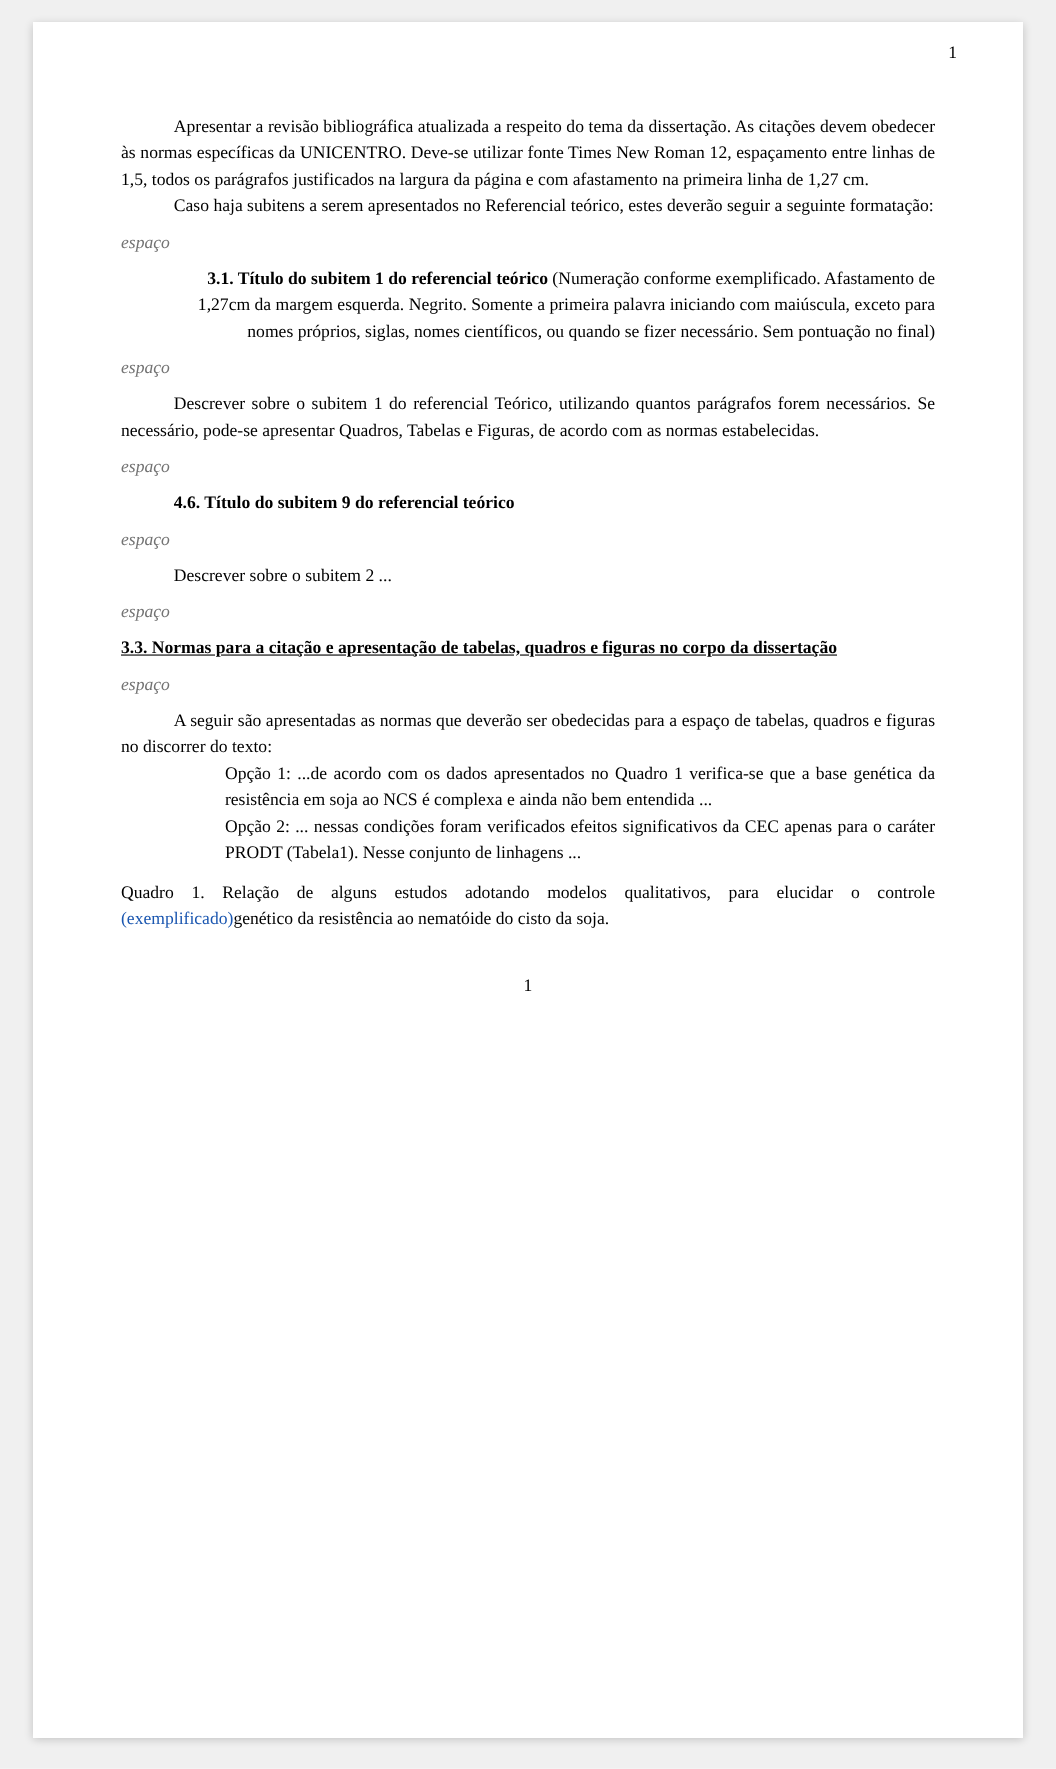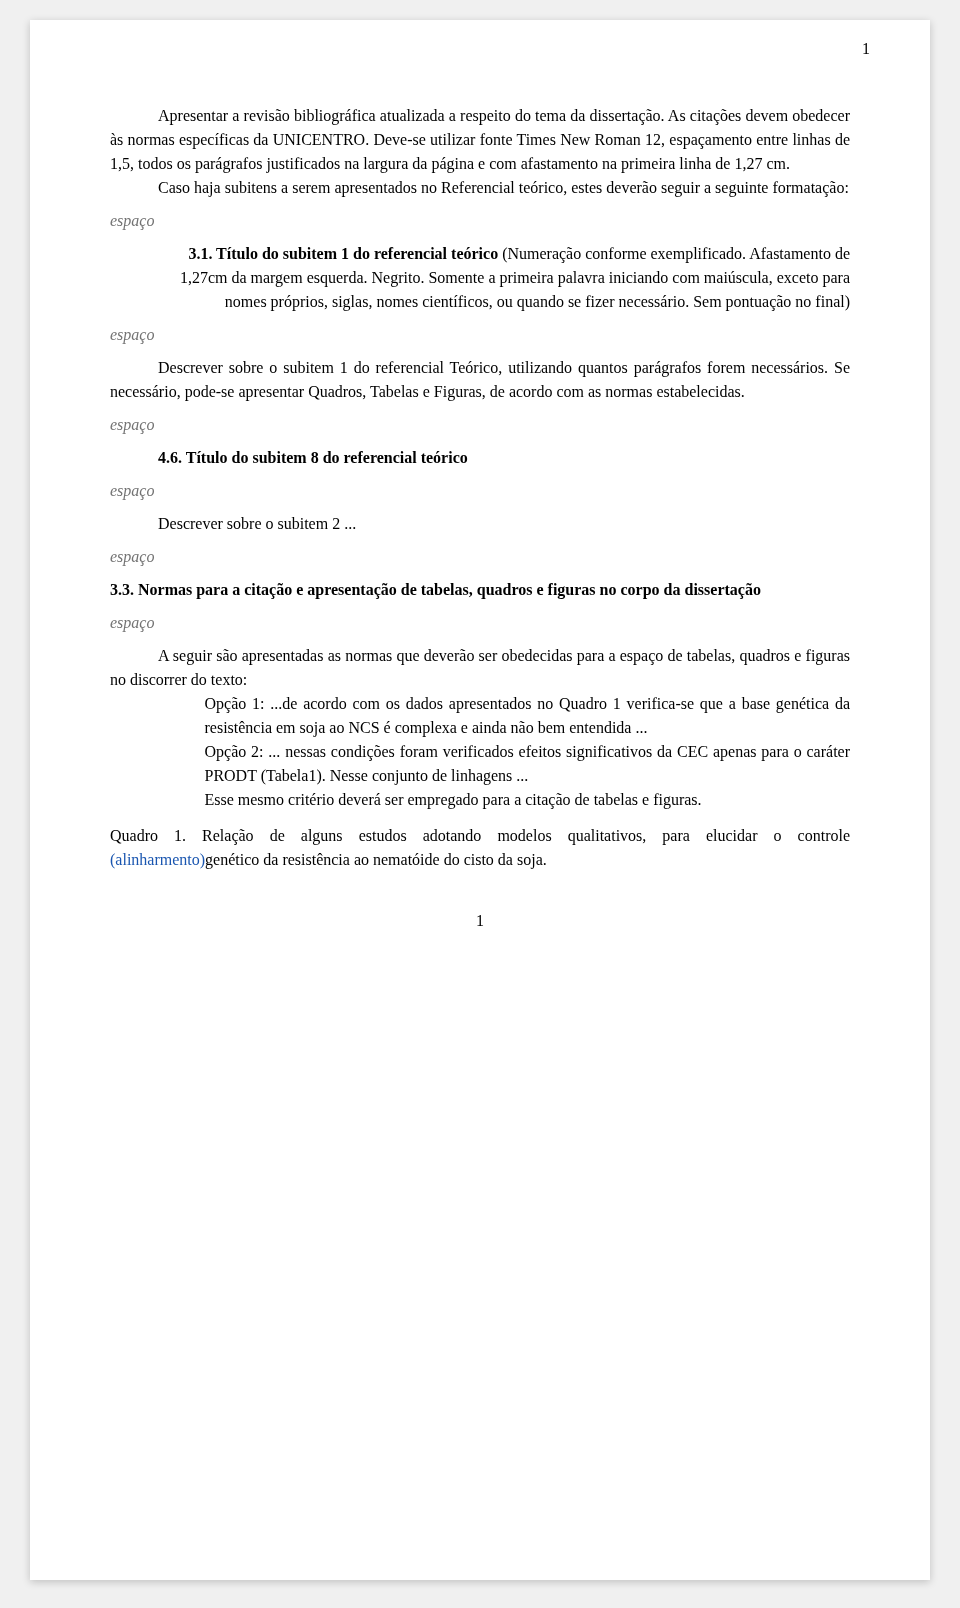--- a/index.html
+++ b/index.html
@@ -82,20 +82,21 @@
       font-weight: bold;
       margin-left: 1.27cm;
       line-height: 1.5;
     }
 
     .subitem-title-3 {
       font-size: 12pt;
       font-weight: bold;
       line-height: 1.5;
       margin-bottom: 0;
+      text-decoration: underline;
     }
 
     .indented-block {
       margin-left: 1.27cm;
       font-size: 12pt;
       line-height: 1.5;
       text-align: justify;
     }
 
     .indented-para {
@@ -145,21 +146,21 @@
 
   <span class="espaço">espaço</span>
 
   <p class="paragraph">
     <span>Descrever sobre o subitem 1 do referencial Teórico, utilizando quantos parágrafos forem necessários. Se necessário, pode-se apresentar Quadros, Tabelas e Figuras, de acordo com as normas estabelecidas.</span>
   </p>
 
   <span class="espaço">espaço</span>
 
   <div class="subitem-title-2">
-    <span>4.6. </span><span>Título do subitem 8 do referencial teórico</span>
+    <span>4.6. </span><span>Título do subitem 9 do referencial teórico</span>
   </div>
 
   <span class="espaço">espaço</span>
 
   <p class="indented-block">
     <span>Descrever sobre o subitem 2 ...</span>
   </p>
 
   <span class="espaço">espaço</span>
 
@@ -174,23 +175,20 @@
   </p>
 
   <p class="indented-para">
     <span>Opção 1: </span><span>...de acordo com os dados apresentados no Quadro 1 verifica-se que a base genética da resistência em soja ao NCS é complexa e ainda não bem entendida ...</span>
   </p>
 
   <p class="indented-para" style="margin-top: 0;">
     <span>Opção 2: </span><span>... nessas condições foram verificados efeitos significativos da CEC apenas para o caráter PRODT (Tabela1). Nesse conjunto de linhagens ...</span>
   </p>
 
-  <p class="indented-para" style="margin-top: 0;">
-    <span>Esse mesmo critério deverá ser empregado para a citação de tabelas e figuras.</span>
-  </p>
 
   <p class="paragraph-no-indent" style="margin-top: 12px;">
-    <span class="bold">Quadro 1. </span><span>Relação de alguns estudos adotando modelos qualitativos, para elucidar o controle <span class="blue-text">(alinharmento)</span>genético da resistência ao nematóide do cisto da soja.</span>
+    <span class="bold">Quadro 1. </span><span>Relação de alguns estudos adotando modelos qualitativos, para elucidar o controle <span class="blue-text">(exemplificado)</span>genético da resistência ao nematóide do cisto da soja.</span>
   </p>
 
   <div class="page-number-bottom">1</div>
 
 </div>
 
 </body></html>

